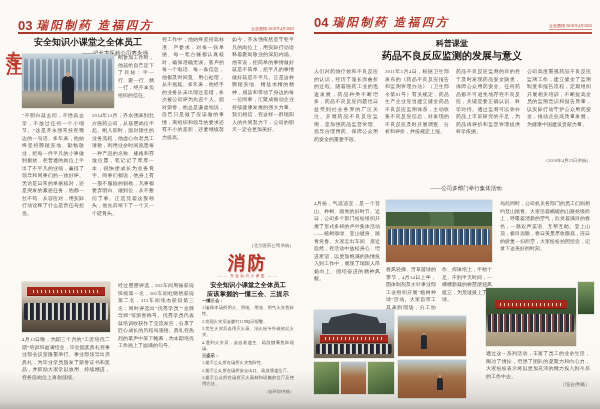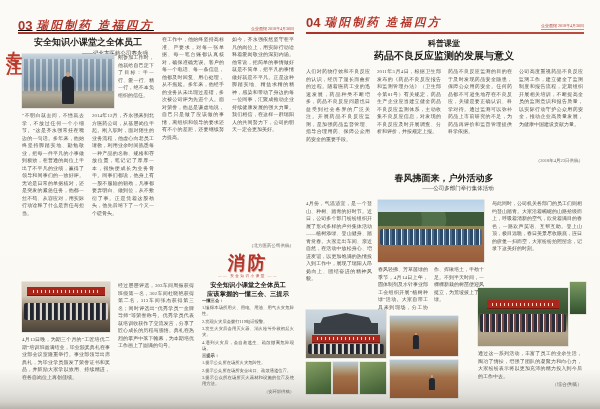--- a/index.html
+++ b/index.html
@@ -55,21 +55,21 @@
   .fire-cap:before,.fire-cap:after{content:"——";margin:0 2px;color:#c9685b;}
   .fire-item{margin-bottom:1.5px;}
   .scan-edge{position:absolute;left:0;right:0;bottom:0;height:7px;
     background:linear-gradient(180deg,#d4d1cb,#b7b4ae);}
 </style>
 </head>
 <body>
 
 <div class="page" style="left:6px;top:6px;width:294px;height:398px;">
 
-  <div class="hdr-row" style="left:12px;top:9px;width:276px;text-decoration:underline;">
+  <div class="hdr-row" style="left:12px;top:9px;width:276px;">
     <span class="hdr-num">03</span><span class="hdr-slogan">瑞阳制药  造福四方</span>
     <span class="hdr-edition">企业画报 2018年4月30日</span>
   </div>
   <div class="hdr-rule" style="left:12px;top:26px;width:276px;"></div>
 
   <div class="vlabel" style="left:-3px;top:32px;height:92px;">专注</div>
 
   <div class="h-sans" style="left:16px;top:30px;width:132px;font-size:9px;">
     <div>安全知识小课堂之全体员工</div>
     <div class="sub" style="padding-right:6px;margin-top:1px;">——记北方医药公司齐永强</div>
@@ -109,37 +109,36 @@
     <div class="fire-item">3.发生火灾后会用灭火器、消火栓等扑救初起火灾。</div>
     <div class="fire-item">4.遇到火灾后，会自救逃生、疏散撤离危险现场。</div>
     <div style="font-weight:bold;color:#44403b;margin:1.5px 0 1px;">三提示：</div>
     <div class="fire-item">1.提示公众所在场所火灾危险性。</div>
     <div class="fire-item">2.提示公众所在场所安全出口、疏散通道位置。</div>
     <div class="fire-item">3.提示公众所在场所灭火器材和设施的位置及使用方法。</div>
     <div style="text-align:right;color:#6b665f;">（安环部供稿）</div>
   </div>
 </div>
 
-<div class="page" style="left:298px;top:6px;width:292px;height:398px;">
+<div class="page" style="left:306px;top:6px;width:292px;height:398px;">
 
   <div class="hdr-row" style="left:8px;top:6px;width:278px;">
     <span class="hdr-num">04</span><span class="hdr-slogan">瑞阳制药  造福四方</span>
     <span class="hdr-edition">企业画报 2018年4月30日</span>
   </div>
   <div class="hdr-rule" style="left:8px;top:26px;width:278px;"></div>
 
   <div class="h-sans" style="left:0;top:43px;width:292px;font-size:10px;">药品不良反应监测的发展与意义</div>
   <div class="h-sans" style="left:0;top:32px;width:292px;font-size:8px;">科普课堂</div>
   <div class="micro" style="left:8px;top:62px;width:64px;height:96px;">人们对药物疗效和不良反应的认识，经历了漫长而曲折的过程。随着医药工业的迅速发展，药品种类不断增多，药品不良反应问题也日益受到社会各界的广泛关注。开展药品不良反应监测，是加强药品监督管理、指导合理用药、保障公众用药安全的重要手段。</div>
   <div class="micro" style="left:79px;top:62px;width:64px;height:96px;">2011年5月4日，根据卫生部发布的《药品不良反应报告和监测管理办法》（卫生部令第81号）有关规定，药品生产企业应当建立健全药品不良反应监测体系，主动收集不良反应信息，对发现的不良反应及时开展调查、分析和评价，并按规定上报。</div>
   <div class="micro" style="left:150px;top:62px;width:64px;height:96px;">药品不良反应监测的目的在于及时发现药品安全隐患，保障公众用药安全。任何药品都不可避免地存在不良反应，关键是要正确认识、科学对待。通过监测可以弥补药品上市前研究的不足，为药品再评价和监督管理提供科学依据。</div>
   <div class="micro" style="left:221px;top:62px;width:64px;height:88px;">公司高度重视药品不良反应监测工作，建立健全了监测制度和报告流程，定期组织开展相关培训，不断提高全员的监测意识和报告质量，以实际行动守护公众用药安全，推动企业高质量发展，为健康中国建设贡献力量。</div>
   <div class="attr" style="left:221px;top:152px;width:64px;">（2018年4月23日供稿）</div>
 
-  <div class="h-sans" style="left:0;top:166px;width:292px;font-size:9px;">春风拂面来，户外活动多</div>
   <div class="h-sans sub" style="left:60px;top:179px;width:200px;text-align:center;">——公司多部门举行集体活动</div>
 
   <div class="micro" style="left:8px;top:194px;width:66px;height:106px;">4月份，气温适宜，是一个登山、种树、踏青的好时节。近日，公司多个部门纷纷组织开展了形式多样的户外集体活动——植树添绿、登山健身、踏青赏春。大家走出车间、亲近自然，在活动中放松身心、增进友谊，以更加饱满的热情投入到工作中，展现了瑞阳人昂扬向上、团结奋进的精神风貌。</div>
 
   <div class="photo ph-field" style="left:80px;top:194px;width:106px;height:62px;">
     <div class="trees"></div>
     <div class="crowd" style="top:46%;height:26%;background:repeating-linear-gradient(90deg,#2d4a6b 0 3px,#e8e6df 3px 4px,#4a6a8c 4px 6px);"></div>
   </div>
   <div class="micro" style="left:80px;top:260px;width:106px;height:46px;column-count:2;column-gap:6px;">春风轻拂、芳草茵绿的季节，4月14日上午，固体制剂及水针事业部工会组织开展“植树种绿”活动。大家自带工具来到现场，分工协作、挥锹培土，干劲十足。不到半天时间，一棵棵新栽的树苗便迎风挺立，为荒坡披上了新绿。</div>
 

